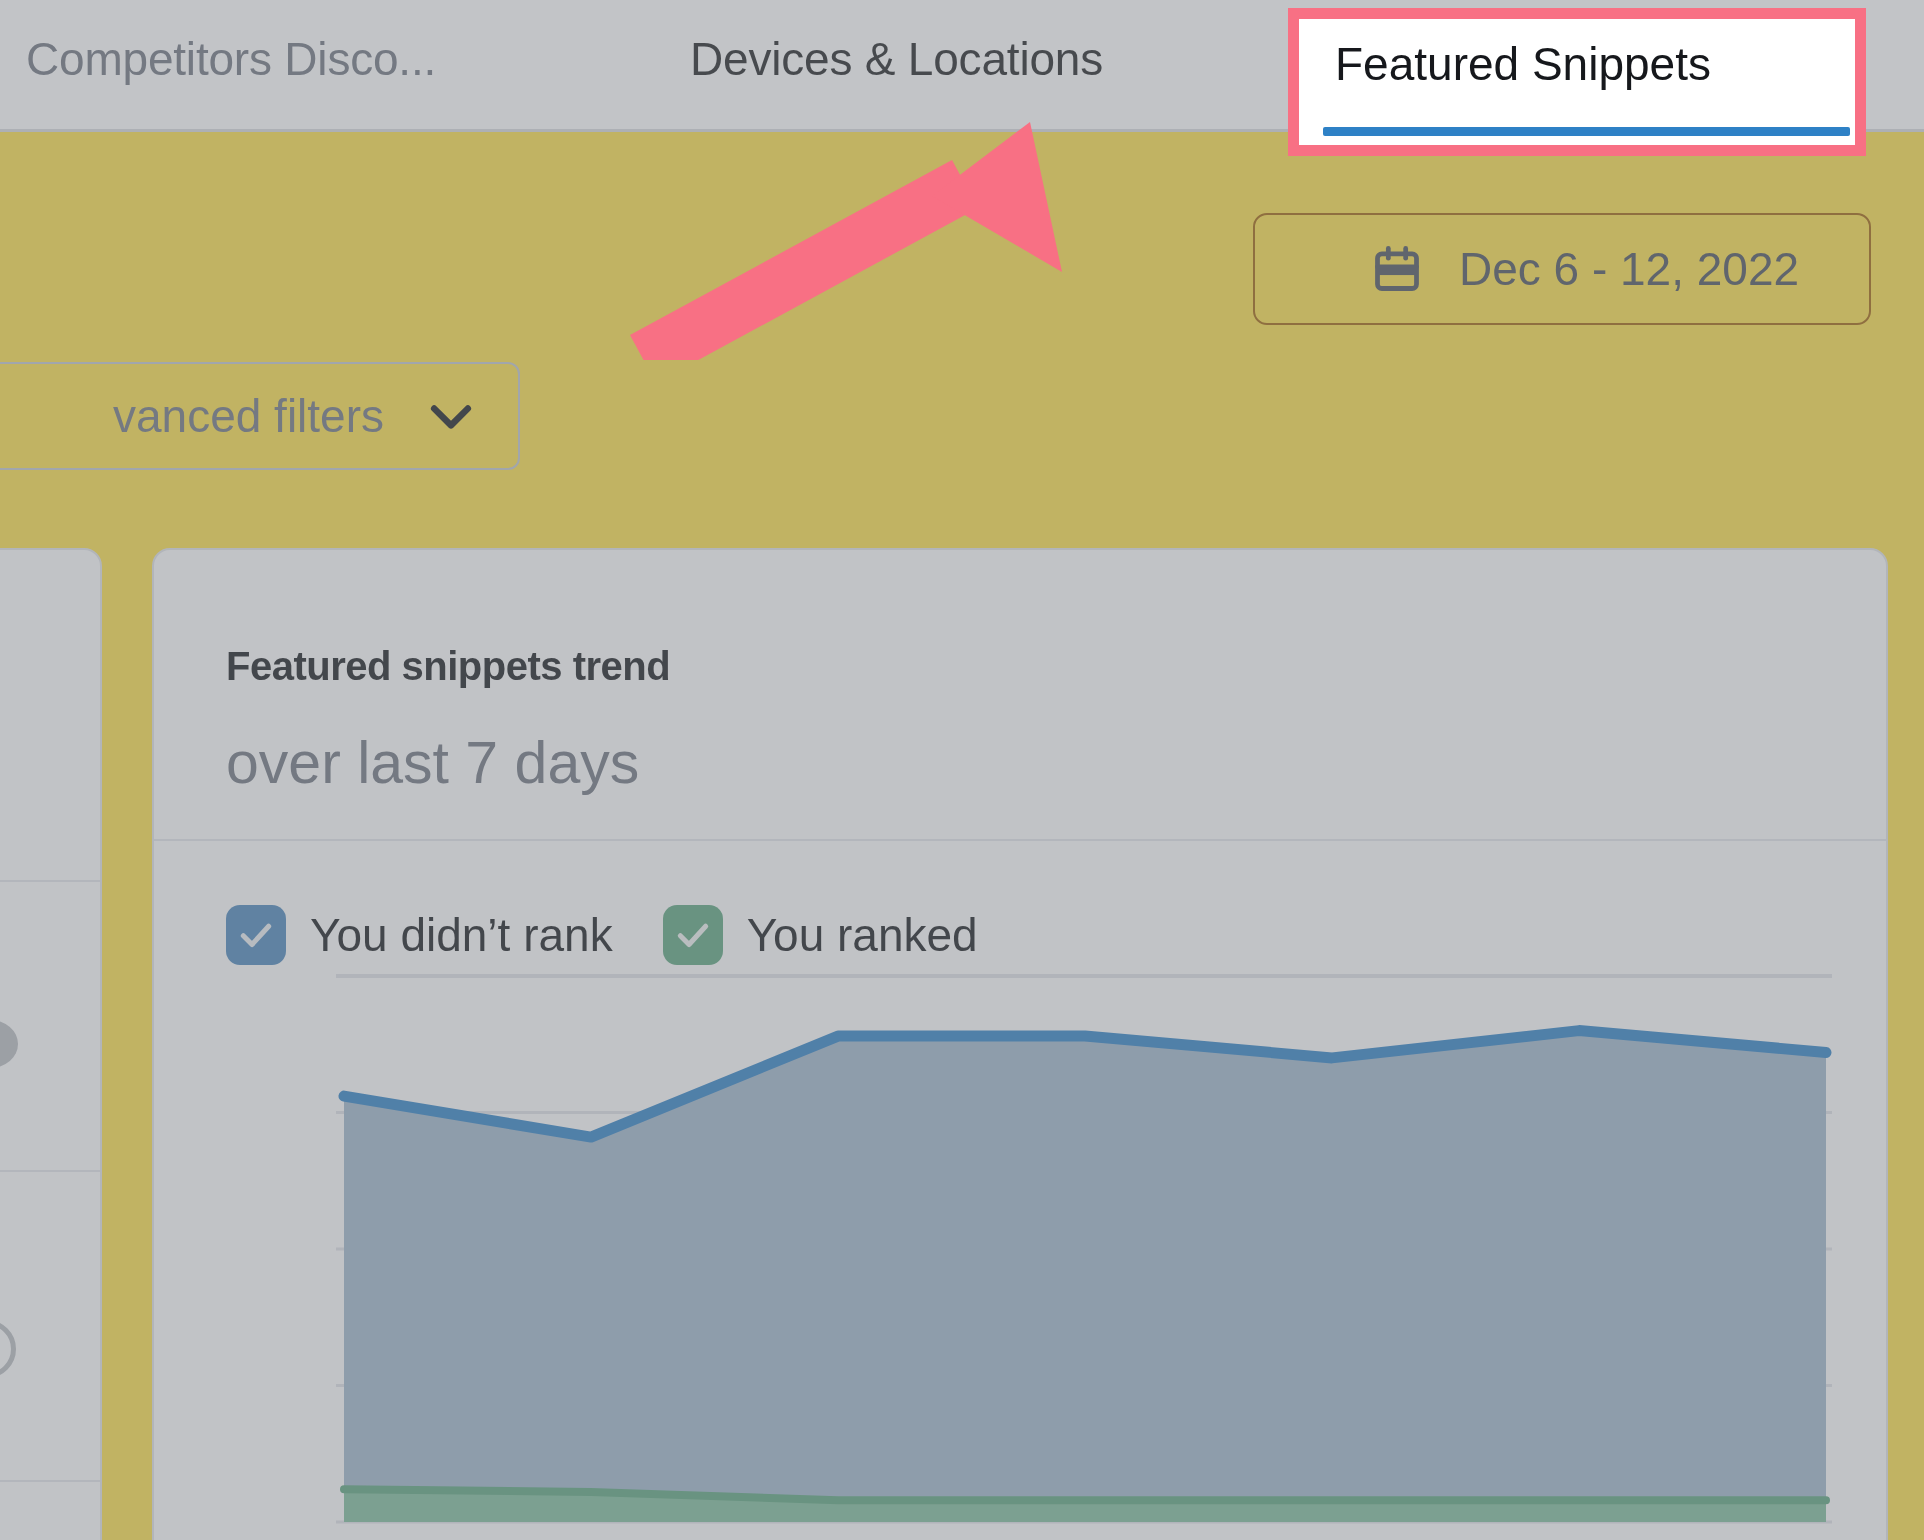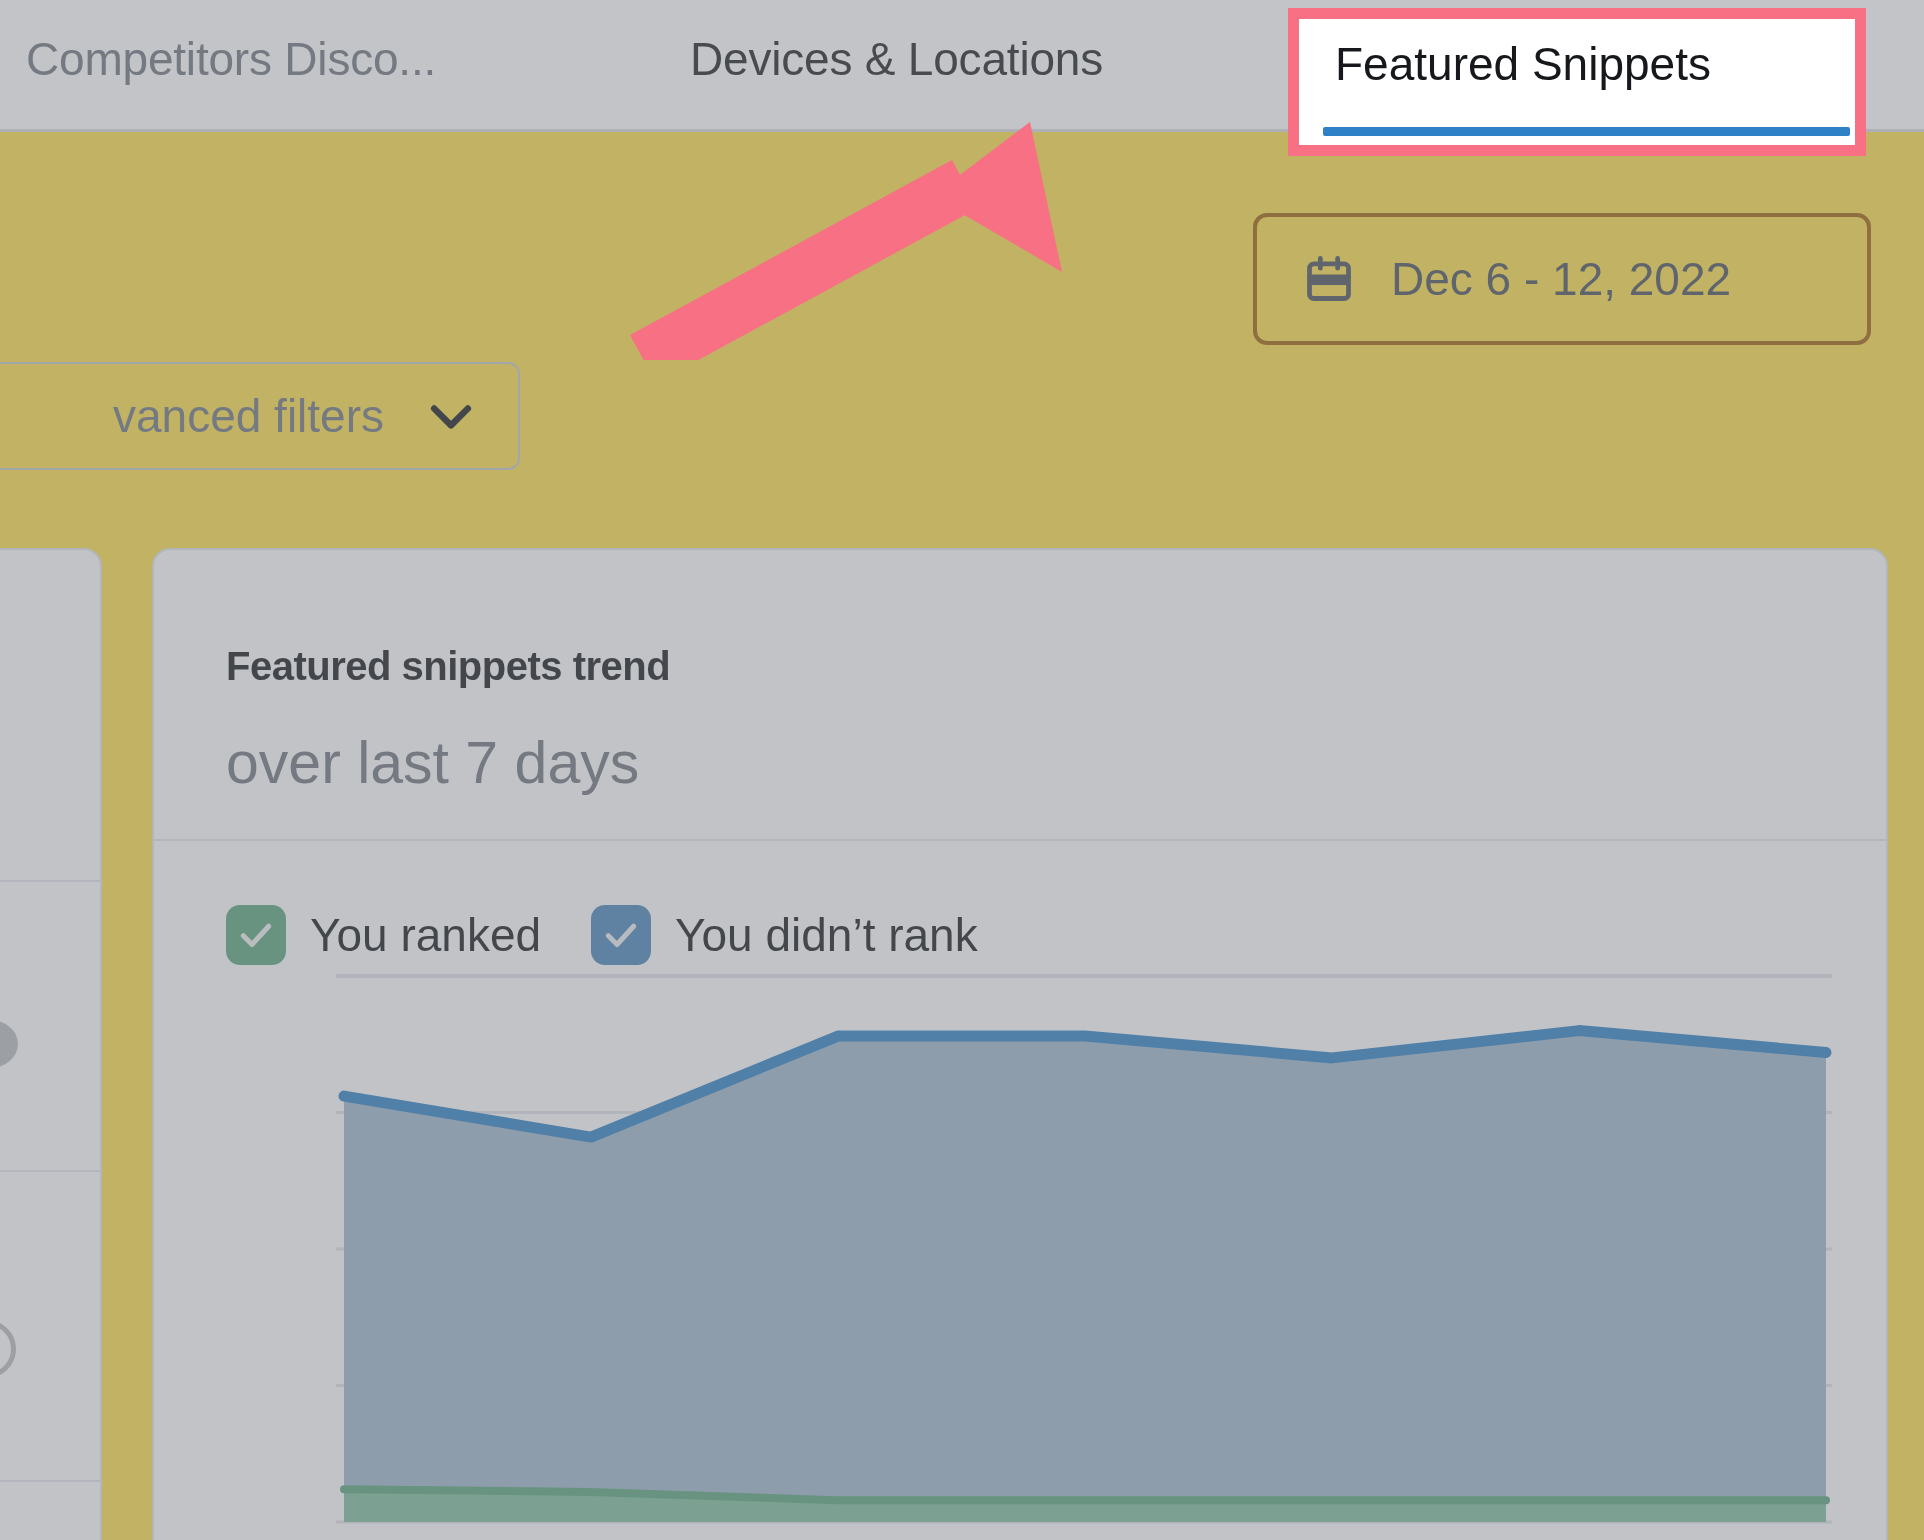--- a/index.html
+++ b/index.html
@@ -54,29 +54,30 @@
     width: 527px;
     height: 9px;
     background: #2e81c6;
     border-radius: 2px;
   }
 
   
   #date-picker {
     position: absolute;
     left: 1253px; top: 213px;
-    width: 618px; height: 132px;
-    border: 4px solid #a16207;
+    width: 618px; height: 112px;
+    border: 2px solid #a16207;
     border-radius: 14px;
     display: flex;
     align-items: center;
     gap: 36px;
     padding-left: 46px;
     background: transparent;
     cursor: pointer;
+    justify-content: center;
   }
   #calendar-icon { width: 52px; height: 52px; flex: 0 0 auto; display:block; }
   #date-range-label {
     font-size: 46px;
     color: #4b5159;
     white-space: nowrap;
     line-height: 1;
   }
 
   
@@ -277,34 +278,34 @@
     <div id="chart-card">
 
       <div id="card-header">
         <div id="card-title">Featured snippets trend</div>
         <div id="card-subtitle">over last 7 days</div>
       </div>
       <div id="card-divider"></div>
 
       <div id="legend">
         <div class="legend-item">
+          <span class="legend-check" style="background:#4a86bb;">
+            <svg viewBox="0 0 24 24" fill="none" stroke="#eaeff3" stroke-width="3.2" stroke-linecap="round" stroke-linejoin="round">
+              <polyline points="4,12.5 9.5,18 20,6.5"></polyline>
+            </svg>
+          </span>
+          <span class="legend-label">You didn’t rank</span>
+        </div>
+        <div class="legend-item">
           <span class="legend-check" style="background:#5ba57e;">
             <svg viewBox="0 0 24 24" fill="none" stroke="#eef2f0" stroke-width="3.2" stroke-linecap="round" stroke-linejoin="round">
               <polyline points="4,12.5 9.5,18 20,6.5"></polyline>
             </svg>
           </span>
           <span class="legend-label">You ranked</span>
-        </div>
-        <div class="legend-item">
-          <span class="legend-check" style="background:#4a86bb;">
-            <svg viewBox="0 0 24 24" fill="none" stroke="#eaeff3" stroke-width="3.2" stroke-linecap="round" stroke-linejoin="round">
-              <polyline points="4,12.5 9.5,18 20,6.5"></polyline>
-            </svg>
-          </span>
-          <span class="legend-label">You didn’t rank</span>
         </div>
       </div>
 
       <div id="plot-wrap">
         <svg id="plot-svg" viewBox="0 0 1736 622" preserveAspectRatio="none">
           <g id="gridlines">
               <line x1="182" x2="1678" y1="28" y2="28" stroke="#dfe2e7" stroke-width="4"></line>
               <line x1="182" x2="1678" y1="164.5" y2="164.5" stroke="#dfe2e7" stroke-width="3"></line>
               <line x1="182" x2="1678" y1="301" y2="301" stroke="#dfe2e7" stroke-width="3"></line>
               <line x1="182" x2="1678" y1="437.5" y2="437.5" stroke="#dfe2e7" stroke-width="3"></line>

